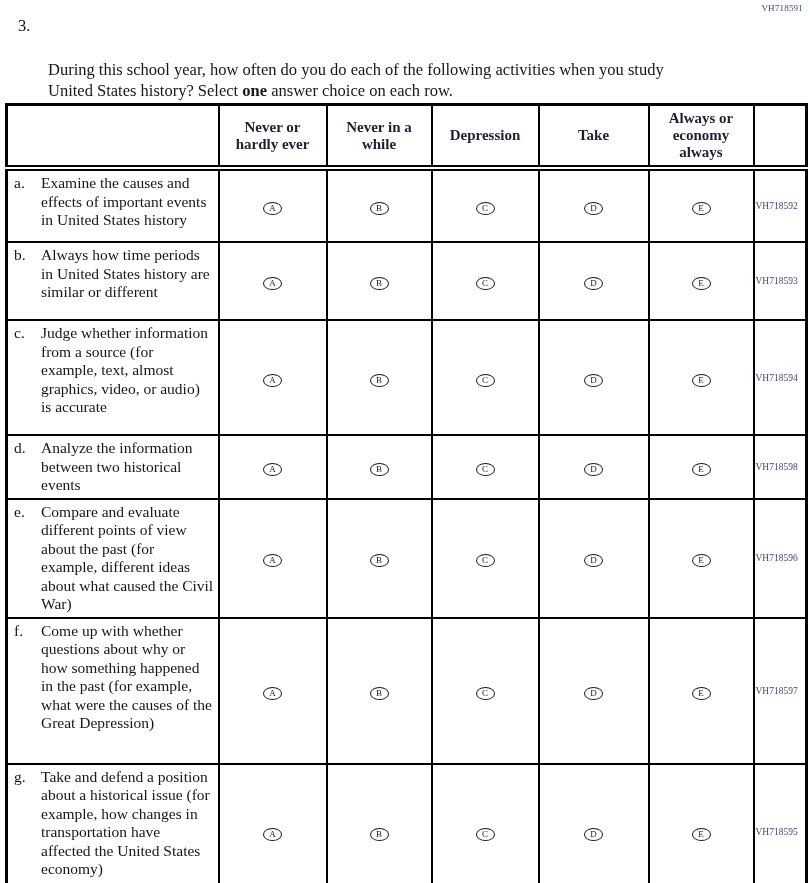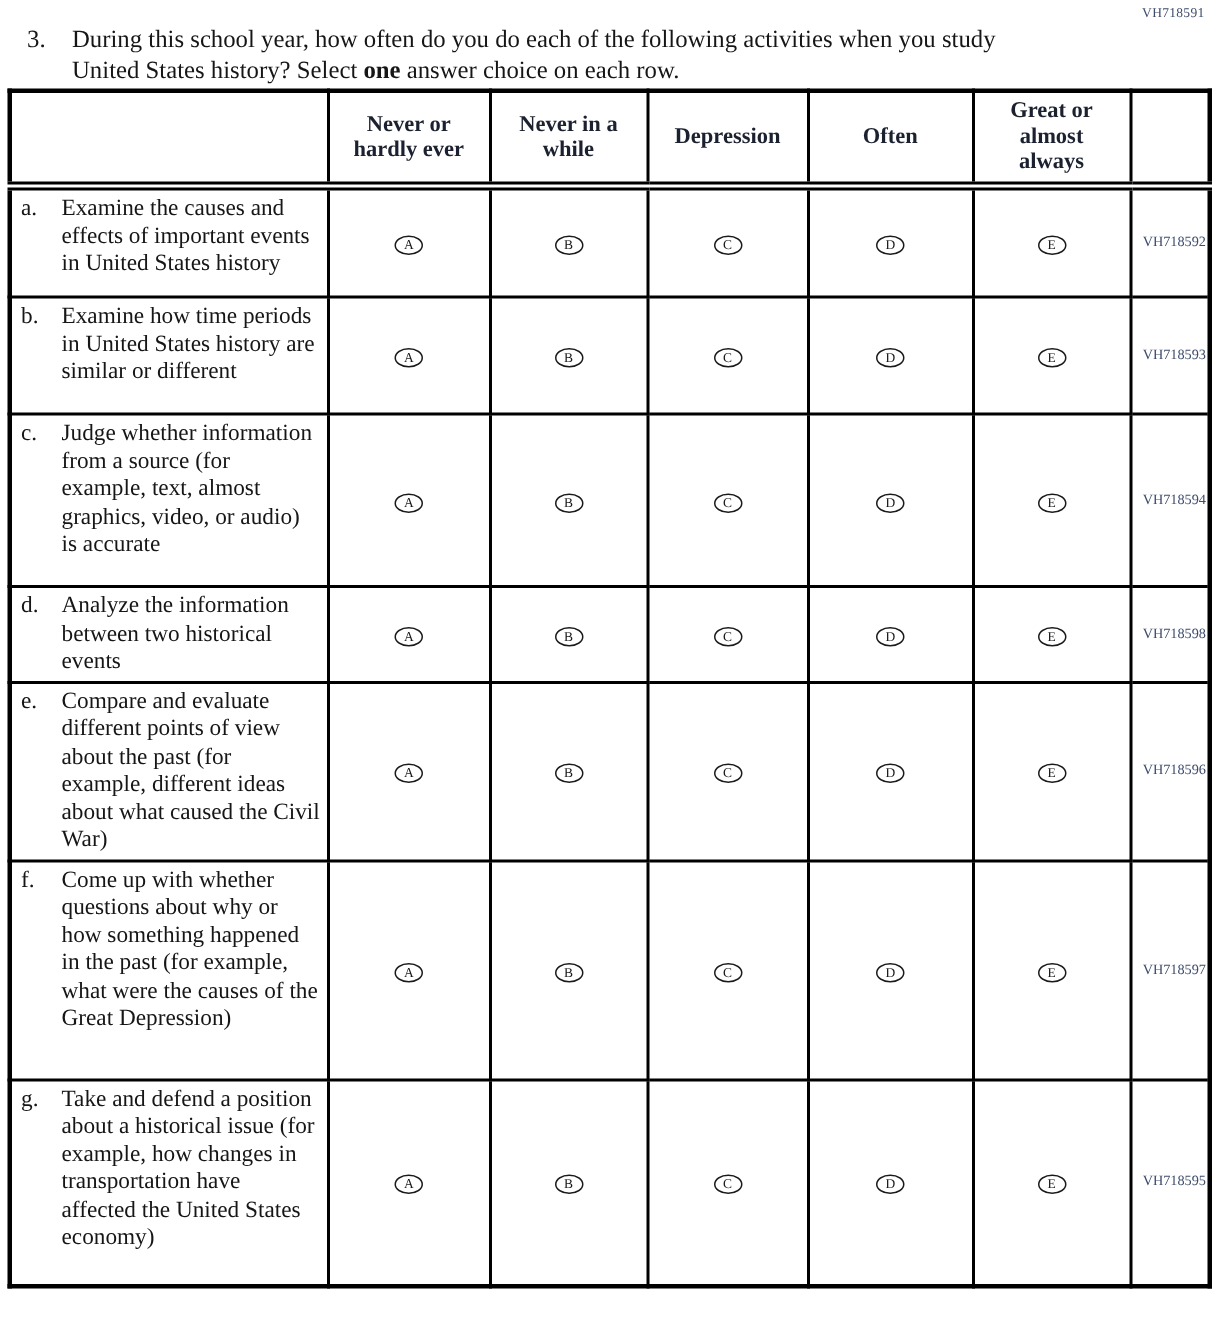--- a/index.html
+++ b/index.html
@@ -25,21 +25,21 @@
     letter-spacing:0.2px;
     color:var(--code-text);
   }
   .question{
     display:flex;
     margin:15px 0 0 18px;
     font-size:16.5px;
     line-height:21px;
   }
   .q-num{width:30px;flex:0 0 30px;}
-  .q-text{width:618px;}
+  .q-text{width:618px;margin-top:44px;}
   table{
     border-collapse:collapse;
     table-layout:fixed;
     width:800px;
     margin:2px 0 0 5px;
     border:3px solid var(--border);
   }
   th,td{border:2px solid var(--border);}
   thead th{
     border-bottom:6px double var(--border);
@@ -73,21 +73,21 @@
     border:1.5px solid #1a1a1a;
     border-radius:50%;
     font-size:9px;
     line-height:11px;
     text-align:center;
     color:#1a1a1a;
     cursor:pointer;
     font-family:"Liberation Serif","DejaVu Serif",serif;
   }
   td.code{
-    text-align:right;
+    text-align:left;
     vertical-align:middle;
     font-size:9.5px;
     padding:0 1px;
     color:var(--code-text);
   }
 </style>
 </head>
 <body>
 
 <div class="top-code">VH718591</div>
@@ -106,22 +106,22 @@
     <col style="width:110px">
     <col style="width:105px">
     <col style="width:53px">
   </colgroup>
   <thead>
     <tr>
       <th></th>
       <th>Never or hardly ever</th>
       <th>Never in a while</th>
       <th>Depression</th>
-      <th>Often</th>
-      <th>Great or almost always</th>
+      <th>Take</th>
+      <th>Always or economy always</th>
       <th></th>
     </tr>
   </thead>
   <tbody>
       <tr>
     <td class="stem">
       <div class="stem-inner">
         <span class="row-letter">a.</span>
         <span class="row-text">Examine the causes and effects of important events in United States history</span>
       </div>
@@ -130,21 +130,21 @@
     <td class="opt"><span class="bubble">B</span></td>
     <td class="opt"><span class="bubble">C</span></td>
     <td class="opt"><span class="bubble">D</span></td>
     <td class="opt"><span class="bubble">E</span></td>
     <td class="code">VH718592</td>
   </tr>
       <tr>
     <td class="stem">
       <div class="stem-inner">
         <span class="row-letter">b.</span>
-        <span class="row-text">Examine how time periods in United States history are similar or different</span>
+        <span class="row-text">Always how time periods in United States history are similar or different</span>
       </div>
     </td>
     <td class="opt"><span class="bubble">A</span></td>
     <td class="opt"><span class="bubble">B</span></td>
     <td class="opt"><span class="bubble">C</span></td>
     <td class="opt"><span class="bubble">D</span></td>
     <td class="opt"><span class="bubble">E</span></td>
     <td class="code">VH718593</td>
   </tr>
       <tr>

